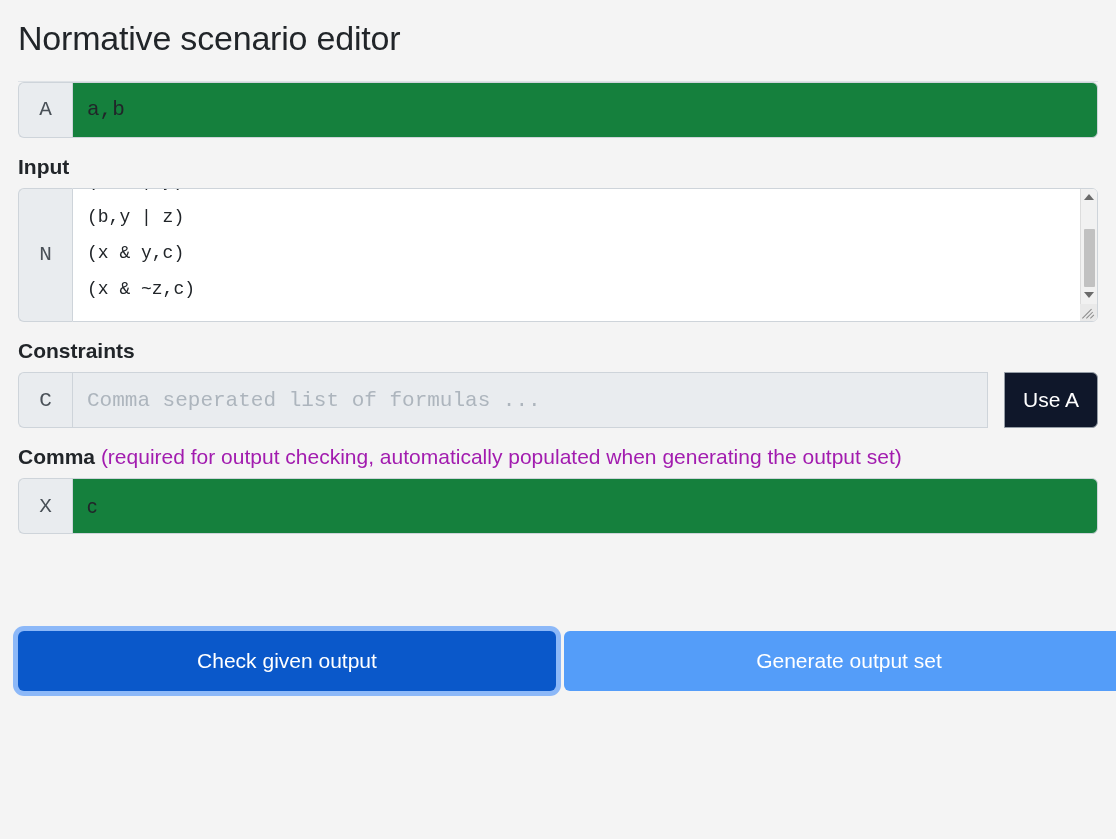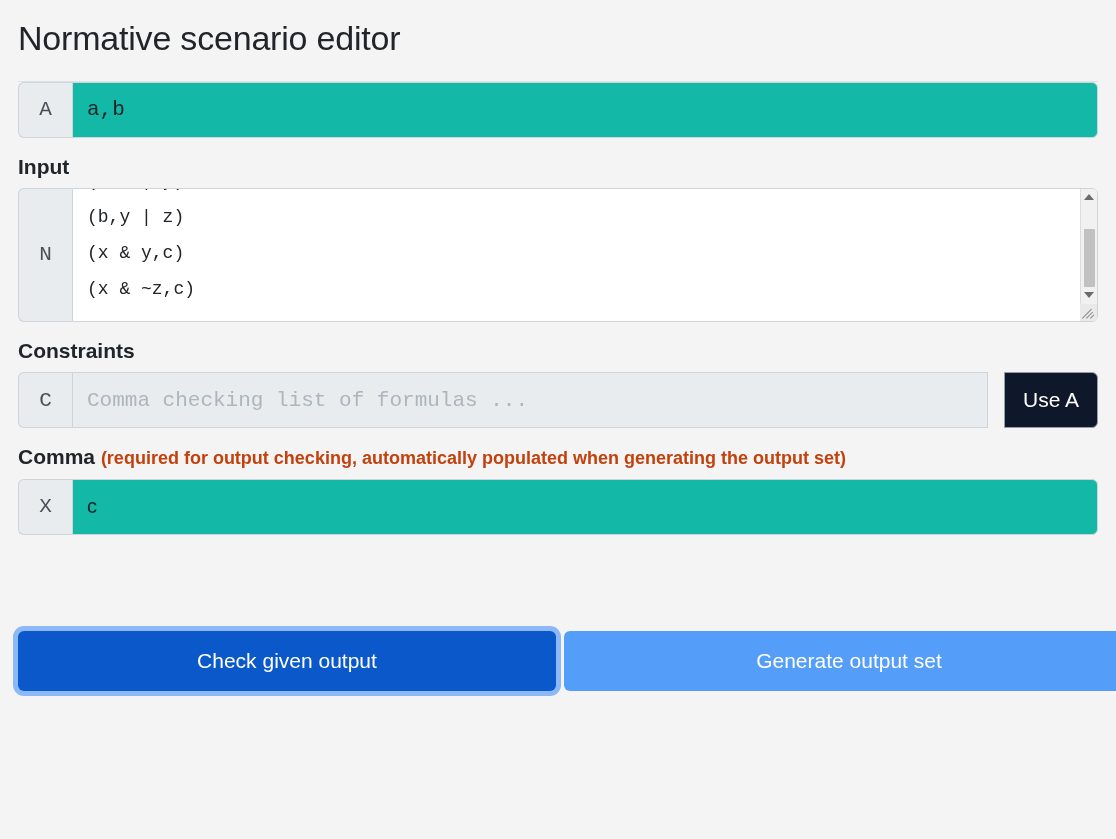--- a/index.html
+++ b/index.html
@@ -34,23 +34,23 @@
   
   .section-label {
     font-size: 21px;
     font-weight: bold;
     color: #212529;
     margin: 0;
     padding: 16px 0 9px 0;
     line-height: 1.2;
   }
   .section-label .hint {
-    font-size: 18px;
-    font-weight: bold;
-    color: #c2410c;
+    font-size: 21px;
+    font-weight: normal;
+    color: #a21caf;
     letter-spacing: 0;
   }
   
   .input-group {
     display: flex;
     align-items: stretch;
     width: 1080px;
   }
   .ig-prefix {
     display: flex;
@@ -62,21 +62,21 @@
     border-right: 0;
     border-radius: 6px 0 0 6px;
     font-family: "Liberation Mono", monospace;
     font-size: 21px;
     color: #495057;
     flex: 0 0 54px;
   }
   .ig-field {
     flex: 1 1 auto;
     min-width: 0;
-    background: #14b8a6;
+    background: #15803d;
     border: 1px solid #ced4da;
     border-radius: 0 6px 6px 0;
     font-family: "Liberation Mono", monospace;
     font-size: 21px;
     color: #212529;
     padding: 10px 14px;
     display: flex;
     align-items: center;
     height: 56px;
     overflow: hidden;
@@ -262,21 +262,21 @@
           <i></i>
           <i></i>
           <i></i>
         </div>
     </div>
   </div>
 
   <div class="section-label">Constraints</div>
   <div class="input-group">
     <span class="ig-prefix">C</span>
-    <div class="ig-field disabled with-suffix"><span class="ph">Comma checking list of formulas ...</span></div>
+    <div class="ig-field disabled with-suffix"><span class="ph">Comma seperated list of formulas ...</span></div>
     <div class="ig-suffix-btn">Use A</div>
   </div>
 
   <div class="section-label"><span>Comma</span> <span class="hint">(required for output checking, automatically populated when generating the output set)</span></div>
   <div class="input-group">
     <span class="ig-prefix">X</span>
     <div class="ig-field sans">c</div>
   </div>
 
   <div class="footer">

